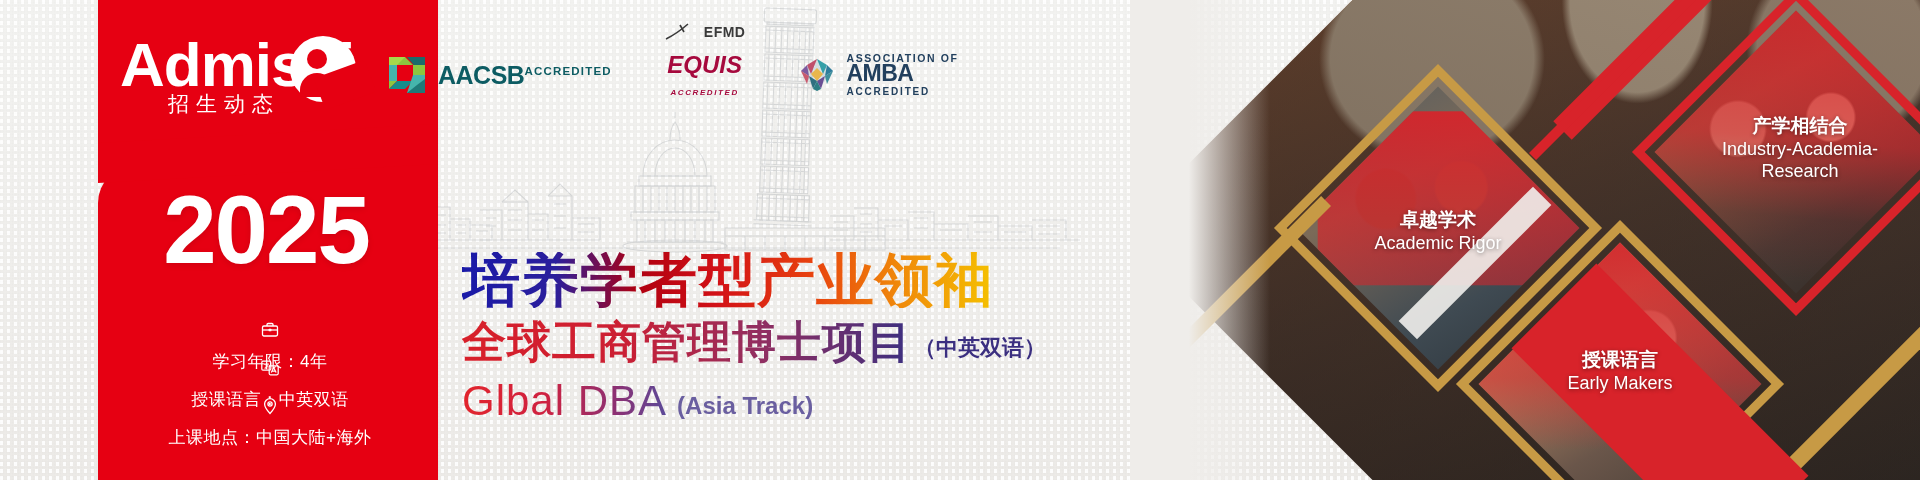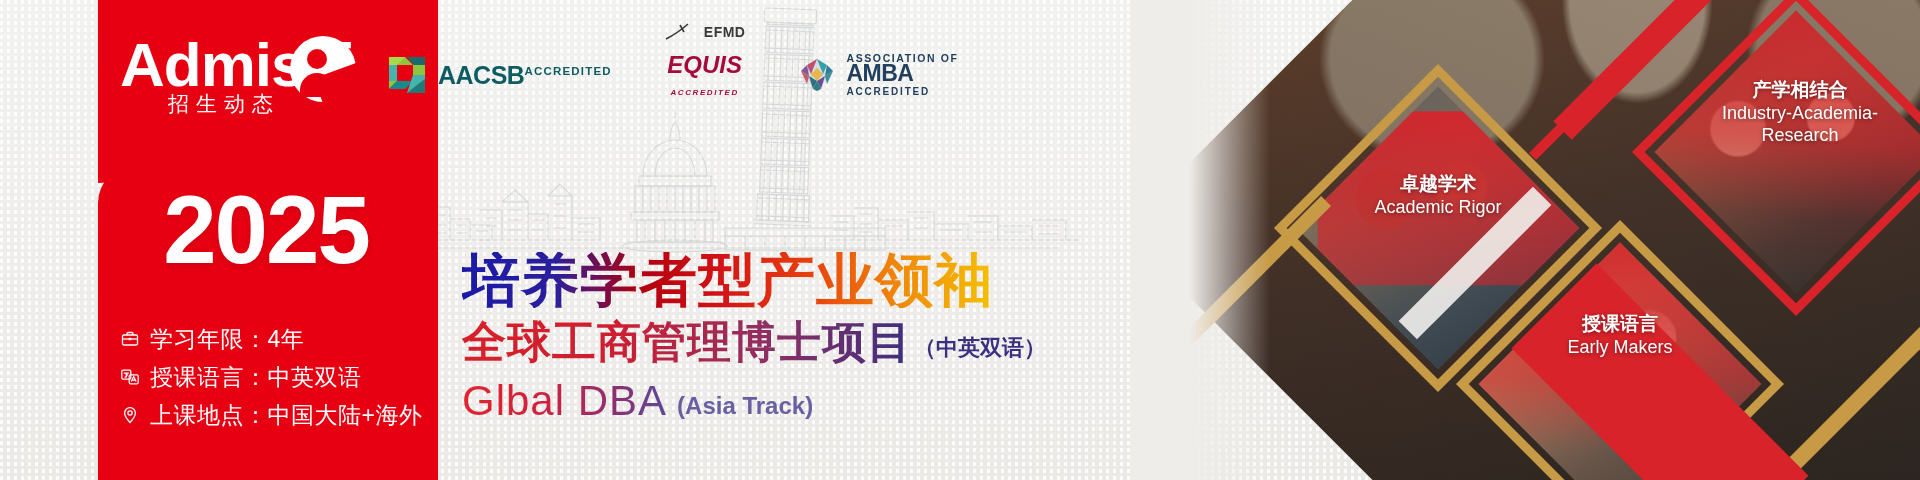--- a/index.html
+++ b/index.html
@@ -70,21 +70,21 @@
   }
   #year{
     position:absolute;left:116px;top:182px;width:300px;text-align:center;
     font-size:96px;line-height:96px;font-weight:700;color:#fff;
     letter-spacing:-2px;z-index:4;
     text-shadow:0 2px 6px rgba(0,0,0,.10);
   }
   .info-list{position:absolute;left:120px;top:320px;width:300px;z-index:4;}
   .info-row{
     display:flex;align-items:center;gap:10px;height:38px;color:#fff;
-    font-size:23px;letter-spacing:.5px;
+    font-size:17px;letter-spacing:.5px;flex-direction:column;
   }
   .info-row .ico{width:20px;height:20px;flex:0 0 20px;display:block;}
   .info-row .txt{white-space:nowrap;}
 
   
   #sketch{
     position:absolute;left:380px;top:0;width:700px;height:300px;
     opacity:.30;pointer-events:none;
   }
   #logos{position:absolute;left:385px;top:22px;display:flex;align-items:flex-end;gap:52px;z-index:3;}
@@ -142,20 +142,21 @@
   }
   .dia-inner{position:absolute;inset:0;transform:rotate(-45deg) scale(1.45);}
   .frame{
     position:absolute;width:232px;height:232px;transform:rotate(45deg);
     border:9px solid #c79a45;box-sizing:border-box;
   }
   .frame.red{border-color:#d8232a;}
   .label{
     position:absolute;color:#fff;text-align:center;line-height:1.22;z-index:9;
     text-shadow:0 1px 4px rgba(0,0,0,.45);
+    margin-top:36px;
   }
   .label .cn{font-size:19px;font-weight:700;display:block;}
   .label .en{font-size:18px;font-weight:400;display:block;margin-top:2px;}
   .redstripe{position:absolute;background:#d8232a;transform:rotate(-45deg);}
   .goldstripe{position:absolute;background:#c79a45;transform:rotate(-45deg);}
   .whitestripe{position:absolute;background:#f1efec;transform:rotate(-45deg);}
 </style>
 </head>
 <body>
 

